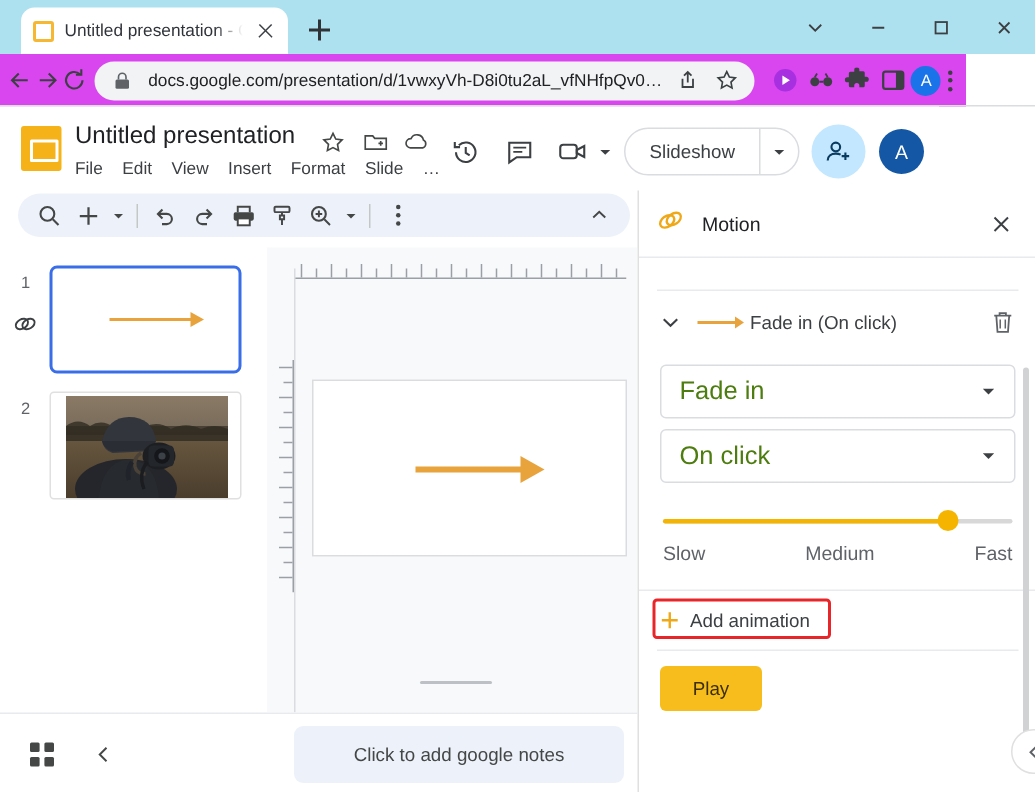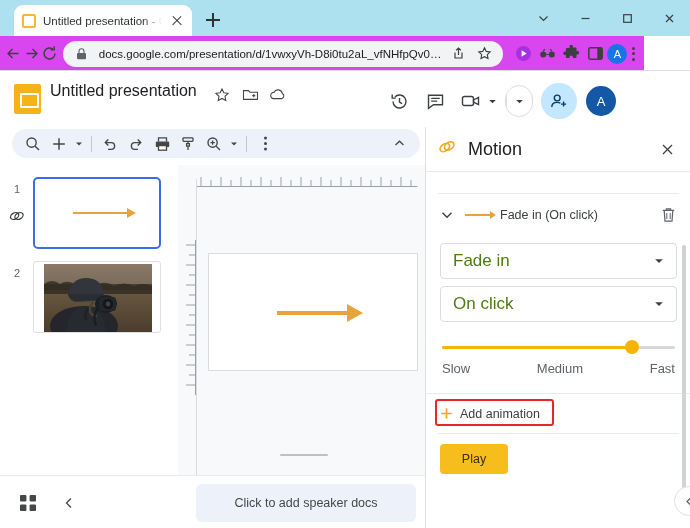--- a/index.html
+++ b/index.html
@@ -161,21 +161,21 @@
   .notes-box{
     position:absolute;left:196px;top:8px;width:220px;height:38px;
     background:#edf2fa;border-radius:6px;display:flex;align-items:center;justify-content:center;cursor:text;
   }
   .notes-box span{font-size:12.5px;color:#444746;}
   .notes-handle{position:absolute;left:280px;top:454px;width:48px;height:2px;background:#bdc1c6;border-radius:1px;cursor:ns-resize;}
 
   
   .panel{position:absolute;right:0;top:127px;width:265px;height:401px;background:#fff;border-left:1px solid #e0e0e0;}
   .panel-head{position:relative;height:45px;border-bottom:1px solid #e8eaed;display:flex;align-items:center;padding:0 10px;}
-  .panel-title{font-size:18px;color:#202124;margin-left:10px;}
+  .panel-title{font-size:13px;color:#202124;margin-left:10px;}
   .panel-close{margin-left:auto;width:26px;height:26px;display:flex;align-items:center;justify-content:center;cursor:pointer;}
   .panel-body{position:absolute;left:0;top:46px;width:265px;height:355px;overflow:hidden;}
   .scroll-cut{position:relative;height:20px;overflow:hidden;}
   .scroll-cut .ghost{position:absolute;left:16px;top:-12px;font-size:13px;color:#70757a;}
   .panel-hr{height:1px;background:#e8eaed;margin:0 12px;}
   .anim-row{display:flex;align-items:center;height:42px;padding:0 12px;gap:9px;}
   .anim-caret{width:18px;height:18px;display:flex;align-items:center;justify-content:center;cursor:pointer;}
   .anim-arrow{width:26px;height:2px;background:#e8a33d;position:relative;flex:0 0 26px;}
   .anim-arrow::after{content:"";position:absolute;right:-5px;top:-3px;width:0;height:0;
     border-left:6px solid #e8a33d;border-top:4px solid transparent;border-bottom:4px solid transparent;}
@@ -328,20 +328,29 @@
           <path d="M1.5 3.6h5l1.3 1.6h7.7v7.2H1.5z" stroke="#444746" stroke-width="1.1" fill="none"></path>
           <path d="M11.8 7v3.2M10.3 8.6h3" stroke="#444746" stroke-width="1.1"></path>
         </svg>
     </div>
     <div class="head-ico" style="left:268px;">
       <svg width="18" height="16" viewBox="0 0 18 16">
           <path d="M4.6 11.6a3.1 3.1 0 0 1 .4-6.2 4.4 4.4 0 0 1 8.3 1 2.8 2.8 0 0 1-.5 5.2z" stroke="#444746" stroke-width="1.1" fill="none"></path>
         </svg>
     </div>
 
+    <div class="menubar">
+      <span>File</span>
+      <span>Edit</span>
+      <span>View</span>
+      <span>Insert</span>
+      <span>Format</span>
+      <span>Slide</span>
+      <span>…</span>
+    </div>
 
     <div class="head-right">
       <div class="hr-ico">
         <svg width="19" height="19" viewBox="0 0 19 19">
           <path d="M3 9.5a6.5 6.5 0 1 0 1.9-4.6" stroke="#3c4043" stroke-width="1.4" fill="none"></path>
           <path d="M2.2 2.6v3.5h3.5" stroke="#3c4043" stroke-width="1.4" fill="none"></path>
           <path d="M9.5 6v4l2.6 1.6" stroke="#3c4043" stroke-width="1.4" fill="none"></path>
         </svg>
       </div>
       <div class="hr-ico">
@@ -355,20 +364,21 @@
           <svg width="20" height="16" viewBox="0 0 20 16">
               <rect x="1.5" y="3.5" width="11" height="9" rx="2" stroke="#3c4043" stroke-width="1.4" fill="none"></rect>
               <path d="M12.5 7l5-2.6v7.2L12.5 9z" stroke="#3c4043" stroke-width="1.4" fill="none"></path>
             </svg>
         </div>
         <svg width="9" height="9" viewBox="0 0 9 9">
             <path d="M1.2 3L4.5 6.2L7.8 3" fill="#3c4043"></path>
           </svg>
       </div>
       <div class="slideshow-btn">
+        <div class="slideshow-main">Slideshow</div>
         <div class="slideshow-arrow">
           <svg width="9" height="9" viewBox="0 0 9 9">
               <path d="M1.2 3L4.5 6.2L7.8 3" fill="#3c4043"></path>
             </svg>
         </div>
       </div>
       <div class="share-btn">
         <svg width="19" height="19" viewBox="0 0 19 19">
           <circle cx="7.2" cy="6" r="2.9" stroke="#0b3b5e" stroke-width="1.4" fill="none"></circle>
           <path d="M1.8 15c0-3 2.4-4.6 5.4-4.6 1.2 0 2.3.25 3.2.72" stroke="#0b3b5e" stroke-width="1.4" fill="none"></path>
@@ -530,21 +540,21 @@
         <rect x="2" y="11.6" width="6.4" height="6.4" rx="1"></rect>
           <rect x="11.6" y="11.6" width="6.4" height="6.4" rx="1"></rect>
       </svg>
     </div>
     <div class="notes-collapse">
       <svg width="14" height="14" viewBox="0 0 14 14">
           <path d="M9 2.5L4.5 7L9 11.5" stroke="#444746" stroke-width="1.3" fill="none"></path>
         </svg>
     </div>
     <div class="notes-box">
-      <span>Click to add speaker docs</span>
+      <span>Click to add google notes</span>
     </div>
   </div>
 
   <div class="panel">
     <div class="panel-head">
       <div>
         <svg width="22" height="22" viewBox="0 0 22 22">
           <ellipse cx="8.8" cy="11.6" rx="5.2" ry="3.5" transform="rotate(-35 8.8 11.6)" stroke="#efa818" stroke-width="1.6" fill="none"></ellipse>
           <ellipse cx="13.2" cy="10" rx="5.2" ry="3.5" transform="rotate(-35 13.2 10)" stroke="#efa818" stroke-width="1.6" fill="none"></ellipse>
         </svg>

